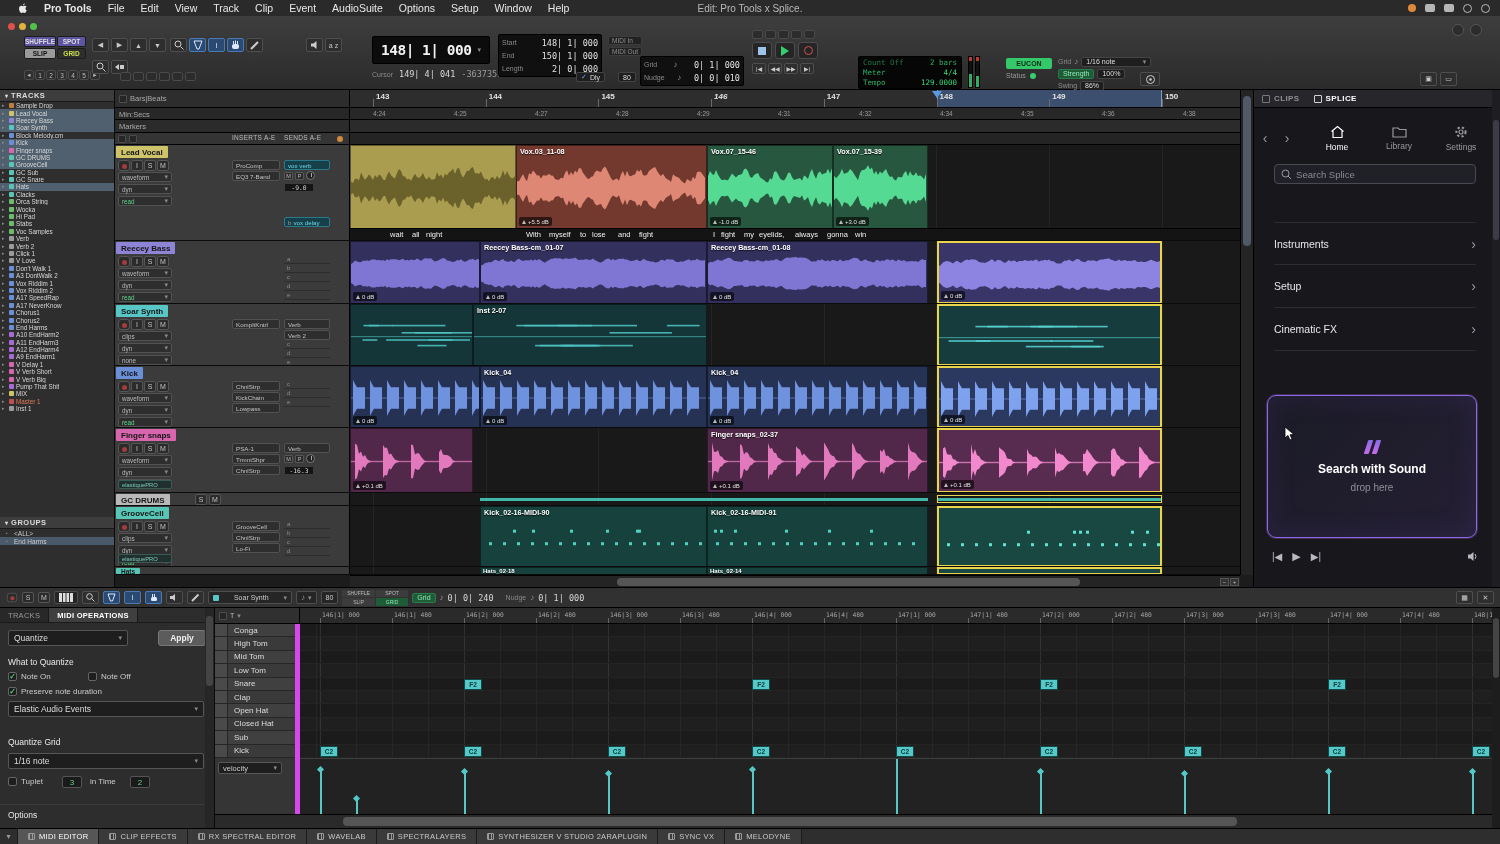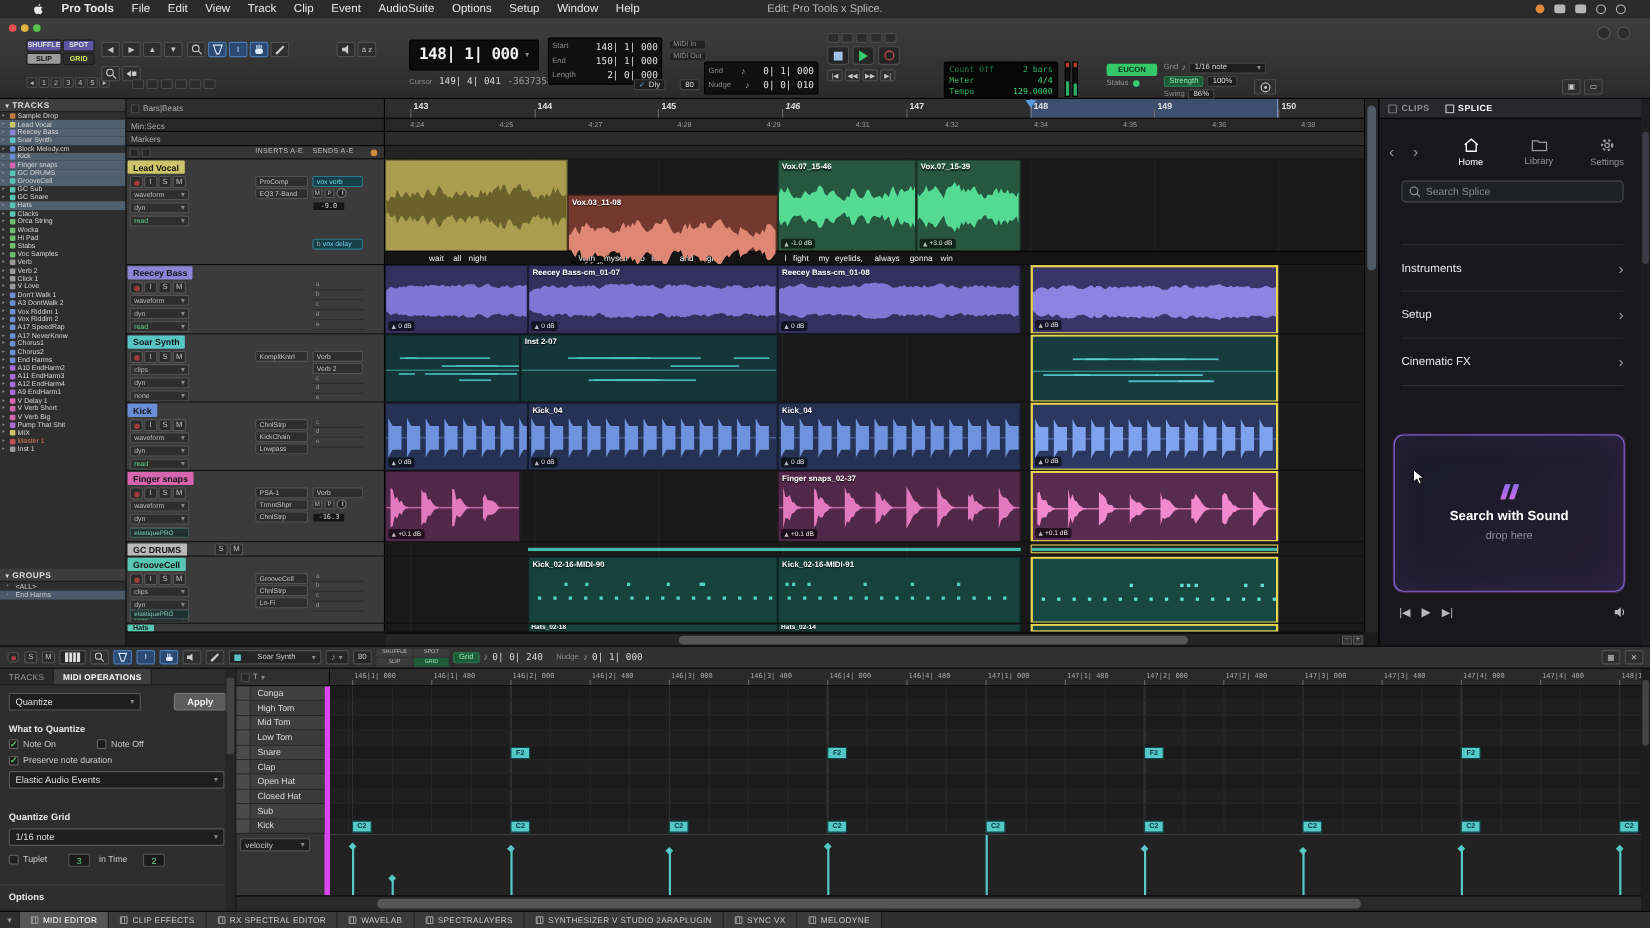--- a/index.html
+++ b/index.html
@@ -1,20 +1,20 @@
 <!DOCTYPE html>
 <html><head>
 <meta charset="utf-8">
 <style>
 *{margin:0;padding:0;box-sizing:border-box}
 html,body{width:1500px;height:844px;overflow:hidden;background:#0d0d0d}
 body{font-family:"Liberation Sans",sans-serif;color:#ccc;font-size:10px}
 .screen{position:relative;width:1500px;height:844px;background:#161616;overflow:hidden}
 
-.menubar{position:absolute;top:0;left:0;right:0;height:16px;background:#2a2a2a;display:flex;align-items:center;padding:0 22px;font-size:10.5px;color:#e8e8e8;z-index:60}
+.menubar{position:absolute;top:0;left:0;right:0;height:16px;background:#2a2a2a;display:flex;align-items:center;padding:0 10px;font-size:10.5px;color:#e8e8e8;z-index:60}
 .mb-title{position:absolute;left:0;right:0;text-align:center;color:#b8b8b8;pointer-events:none;font-size:10px}
 .menu-item{padding:0 8px;white-space:nowrap;position:relative;z-index:2}
 .menu-item.app{font-weight:bold}
 .mb-right{margin-left:auto;display:flex;gap:9px;align-items:center;position:relative;z-index:2}
 .mb-dot{width:8px;height:8px;border-radius:50%}
 .mb-ic{width:10px;height:8px;background:#cfcfcf;border-radius:2px;opacity:.85}
 .mb-ic.round{width:9px;height:9px;border-radius:50%;background:none;border:1.5px solid #cfcfcf}
 
 .toolbar{position:absolute;top:16px;left:0;right:0;height:74px;background:linear-gradient(#3e3e3e,#2b2b2b);border-bottom:1px solid #000}
 .tl{width:7px;height:7px;border-radius:50%;display:inline-block;margin-right:4px}
@@ -166,21 +166,21 @@
 .tdot{width:6px;height:6px;border-radius:1px;background:#59c6c6}
 #mt-modes{display:grid;grid-template-columns:1fr 1fr;gap:1px;width:66px}
 .mmode{height:7.5px;font-size:5px;display:flex;align-items:center;justify-content:center;background:#3c3c3c;color:#bbb;border-radius:1px}
 .mmode.grid{background:#1e5c38;color:#8fe6b4}
 .m-left{position:absolute;left:0;top:20px;bottom:0;width:215px;background:#2d2d2d;border-right:1px solid #0a0a0a}
 .m-tabs{display:flex;height:15px;border-bottom:1px solid #1a1a1a}
 .m-tab{display:flex;align-items:center;padding:0 8px;font-size:7.5px;color:#999;background:#282828;border-right:1px solid #1a1a1a;letter-spacing:.3px}
 .m-tab.active{background:#3f3f3f;color:#fff;font-weight:bold}
 .m-select{position:absolute;left:8px;height:16px;background:#1e1e1e;border:1px solid #565656;border-radius:2px;color:#ddd;font-size:8.5px;display:flex;align-items:center;justify-content:space-between;padding:0 5px}
 .m-apply{position:absolute;left:158px;width:48px;height:16px;background:#5c5c5c;border:1px solid #787878;border-radius:3px;color:#f0f0f0;font-size:8.5px;font-weight:bold;display:flex;align-items:center;justify-content:center}
-.m-sec{position:absolute;left:8px;font-size:8.5px;font-weight:bold;color:#e8e8e8}
+.m-sec{position:absolute;left:8px;font-size:8.5px;font-weight:normal;color:#e8e8e8}
 .chk{position:absolute;display:flex;align-items:center;gap:4px;font-size:8px;color:#ccc}
 .chk .box{width:9px;height:9px;background:#1e1e1e;border:1px solid #666;border-radius:2px;display:flex;align-items:center;justify-content:center;color:#4fd07a;font-size:8px;font-weight:bold}
 .numbox{width:20px;height:12px;background:#1a1a1a;border:1px solid #555;color:#5fd489;font-size:8px;display:flex;align-items:center;justify-content:center;border-radius:2px}
 .m-drumhead{position:absolute;left:215px;top:20px;width:85px;height:16px;background:#303030;border-bottom:1px solid #000;border-right:1px solid #000;display:flex;align-items:center;padding:0 4px;gap:3px;font-size:7px;color:#bbb}
 .m-drumcol{position:absolute;left:215px;top:36px;width:85px;height:190px;background:#353535;border-right:5px solid #d946ef}
 .drum-row{display:flex;height:13.4px;border-bottom:1px solid #262626}
 .drum-key{width:13px;background:#4a4a4a;border-right:1px solid #262626}
 .drum-name{flex:1;display:flex;align-items:center;padding-left:6px;font-size:8px;color:#ddd;background:#404040}
 .drum-row:nth-child(even) .drum-name{background:#3a3a3a}
 .m-ruler{position:absolute;left:300px;top:20px;right:8px;height:16px;background:#2a2a2a;border-bottom:1px solid #000;overflow:hidden}
@@ -795,21 +795,21 @@
               </div>
               <div class="fader-chip" style="top: 38px;">-9.0</div>
               <div class="mini-chip snd on" style="top: 72px;"><span style="color:#9a9a9a;margin-right:2px">b</span>vox delay</div>
             </div>
             <div class="t-lane">
               <div class="clip" style="left: 0px; width: 166px; height: 84px; background: rgb(171, 157, 80);">
                 <svg width="164" height="62">
                   <polygon points="0,24.6 2,26.1 4,21.8 6,21.8 8,23.5 10,15.6 12,19.6 14,22.8 16,20.5 18,17.3 20,19.7 22,23.0 24,17.9 26,20.8 28,17.5 30,18.8 32,22.5 34,23.2 36,18.3 38,14.5 40,18.2 42,20.2 44,21.5 46,16.0 48,12.1 50,13.9 52,19.2 54,19.6 56,22.5 58,21.7 60,23.7 62,20.1 64,16.8 66,20.0 68,21.0 70,19.2 72,16.0 74,20.7 76,22.6 78,19.5 80,22.4 82,22.4 84,22.1 86,15.3 88,19.5 90,17.5 92,21.4 94,16.8 96,18.6 98,15.3 100,14.1 102,11.4 104,17.1 106,11.7 108,10.8 110,17.0 112,20.6 114,17.4 116,13.6 118,14.0 120,11.1 122,10.1 124,16.6 126,16.0 128,16.9 130,14.6 132,19.4 134,22.5 136,21.7 138,24.2 140,20.4 142,20.0 144,22.7 146,18.7 148,21.9 150,19.5 152,13.2 154,18.7 156,14.0 158,18.3 160,20.9 162,21.3 164,19.0 164,43.0 162,40.7 160,41.1 158,43.7 156,48.0 154,43.3 152,48.8 150,42.5 148,40.1 146,43.3 144,39.3 142,42.0 140,41.6 138,37.8 136,40.3 134,39.5 132,42.6 130,47.4 128,45.1 126,46.0 124,45.4 122,51.9 120,50.9 118,48.0 116,48.4 114,44.6 112,41.4 110,45.0 108,51.2 106,50.3 104,44.9 102,50.6 100,47.9 98,46.7 96,43.4 94,45.2 92,40.6 90,44.5 88,42.5 86,46.7 84,39.9 82,39.6 80,39.6 78,42.5 76,39.4 74,41.3 72,46.0 70,42.8 68,41.0 66,42.0 64,45.2 62,41.9 60,38.3 58,40.3 56,39.5 54,42.4 52,42.8 50,48.1 48,49.9 46,46.0 44,40.5 42,41.8 40,43.8 38,47.5 36,43.7 34,38.8 32,39.5 30,43.2 28,44.5 26,41.2 24,44.1 22,39.0 20,42.3 18,44.7 16,41.5 14,39.2 12,42.4 10,46.4 8,38.5 6,40.2 4,40.2 2,35.9 0,37.4" fill="#6b612b"></polygon>
                 </svg>
               </div>
-              <div class="clip" style="left: 166px; width: 191px; height: 72px; background: rgb(115, 57, 47); margin-top: 32px;">
+              <div class="clip" style="left: 166px; width: 191px; height: 84px; background: rgb(115, 57, 47);">
                 <div class="clip-name">Vox.03_11-08</div>
                 <svg width="189" height="62">
                   <polygon points="0,24.3 2,24.2 4,20.4 6,17.1 8,21.4 10,24.2 12,16.2 14,17.4 16,13.6 18,15.7 20,18.4 22,18.3 24,21.5 26,18.3 28,18.5 30,18.4 32,16.8 34,18.4 36,18.8 38,22.0 40,22.7 42,22.7 44,20.8 46,21.6 48,15.9 50,13.3 52,18.8 54,14.9 56,18.1 58,13.5 60,15.8 62,10.9 64,11.6 66,15.8 68,18.5 70,21.3 72,22.0 74,19.9 76,19.3 78,14.9 80,13.6 82,14.4 84,14.9 86,11.2 88,9.6 90,12.8 92,17.1 94,21.3 96,23.4 98,22.3 100,21.6 102,23.7 104,17.6 106,14.1 108,19.4 110,13.7 112,18.5 114,19.2 116,18.1 118,17.4 120,13.0 122,14.7 124,12.6 126,17.9 128,18.8 130,17.8 132,14.1 134,12.5 136,10.9 138,10.0 140,13.8 142,16.9 144,19.0 146,16.8 148,20.1 150,22.2 152,22.9 154,25.0 156,17.2 158,19.1 160,20.0 162,20.7 164,23.4 166,25.2 168,26.5 170,21.9 172,23.3 174,24.5 176,19.7 178,22.3 180,15.3 182,14.5 184,15.3 186,18.0 188,20.7 188,41.3 186,44.0 184,46.7 182,47.5 180,46.7 178,39.7 176,42.3 174,37.5 172,38.7 170,40.1 168,35.5 166,36.8 164,38.6 162,41.3 160,42.0 158,42.9 156,44.8 154,37.0 152,39.1 150,39.8 148,41.9 146,45.2 144,43.0 142,45.1 140,48.2 138,52.0 136,51.1 134,49.5 132,47.9 130,44.2 128,43.2 126,44.1 124,49.4 122,47.3 120,49.0 118,44.6 116,43.9 114,42.8 112,43.5 110,48.3 108,42.6 106,47.9 104,44.4 102,38.3 100,40.4 98,39.7 96,38.6 94,40.7 92,44.9 90,49.2 88,52.4 86,50.8 84,47.1 82,47.6 80,48.4 78,47.1 76,42.7 74,42.1 72,40.0 70,40.7 68,43.5 66,46.2 64,50.4 62,51.1 60,46.2 58,48.5 56,43.9 54,47.1 52,43.2 50,48.7 48,46.1 46,40.4 44,41.2 42,39.3 40,39.3 38,40.0 36,43.2 34,43.6 32,45.2 30,43.6 28,43.5 26,43.7 24,40.5 22,43.7 20,43.6 18,46.3 16,48.4 14,44.6 12,45.8 10,37.8 8,40.6 6,44.9 4,41.6 2,37.8 0,37.7" fill="#de8774"></polygon>
                 </svg>
                 <div class="gain"><i></i>+5.5 dB</div>
               </div>
               <div class="clip" style="left: 357px; width: 126px; height: 84px; background: rgb(40, 87, 63);">
                 <div class="clip-name">Vox.07_15-46</div>
                 <svg width="124" height="62">
                   <polygon points="0,19.3 2,14.0 4,17.0 6,17.9 8,13.1 10,17.6 12,21.1 14,23.2 16,22.4 18,22.9 20,23.2 22,19.7 24,16.6 26,18.6 28,20.4 30,18.3 32,17.8 34,17.1 36,12.3 38,11.6 40,14.3 42,19.7 44,21.0 46,18.0 48,16.8 50,16.0 52,20.3 54,21.7 56,22.9 58,25.0 60,25.6 62,21.3 64,22.6 66,15.3 68,14.1 70,17.2 72,21.4 74,22.9 76,23.4 78,20.7 80,16.0 82,15.6 84,20.3 86,22.9 88,22.3 90,21.7 92,20.9 94,23.8 96,18.4 98,19.8 100,22.1 102,15.7 104,12.1 106,17.7 108,21.7 110,15.9 112,14.6 114,17.6 116,16.6 118,16.0 120,11.8 122,16.6 124,11.3 124,50.7 122,45.4 120,50.2 118,46.0 116,45.4 114,44.4 112,47.4 110,46.1 108,40.3 106,44.3 104,49.9 102,46.3 100,39.9 98,42.2 96,43.6 94,38.2 92,41.1 90,40.3 88,39.7 86,39.1 84,41.7 82,46.4 80,46.0 78,41.3 76,38.6 74,39.1 72,40.6 70,44.8 68,47.9 66,46.7 64,39.4 62,40.7 60,36.4 58,37.0 56,39.1 54,40.3 52,41.7 50,46.0 48,45.2 46,44.0 44,41.0 42,42.3 40,47.7 38,50.4 36,49.7 34,44.9 32,44.2 30,43.7 28,41.6 26,43.4 24,45.4 22,42.3 20,38.8 18,39.1 16,39.6 14,38.8 12,40.9 10,44.4 8,48.9 6,44.1 4,45.0 2,48.0 0,42.7" fill="#54da93"></polygon>

